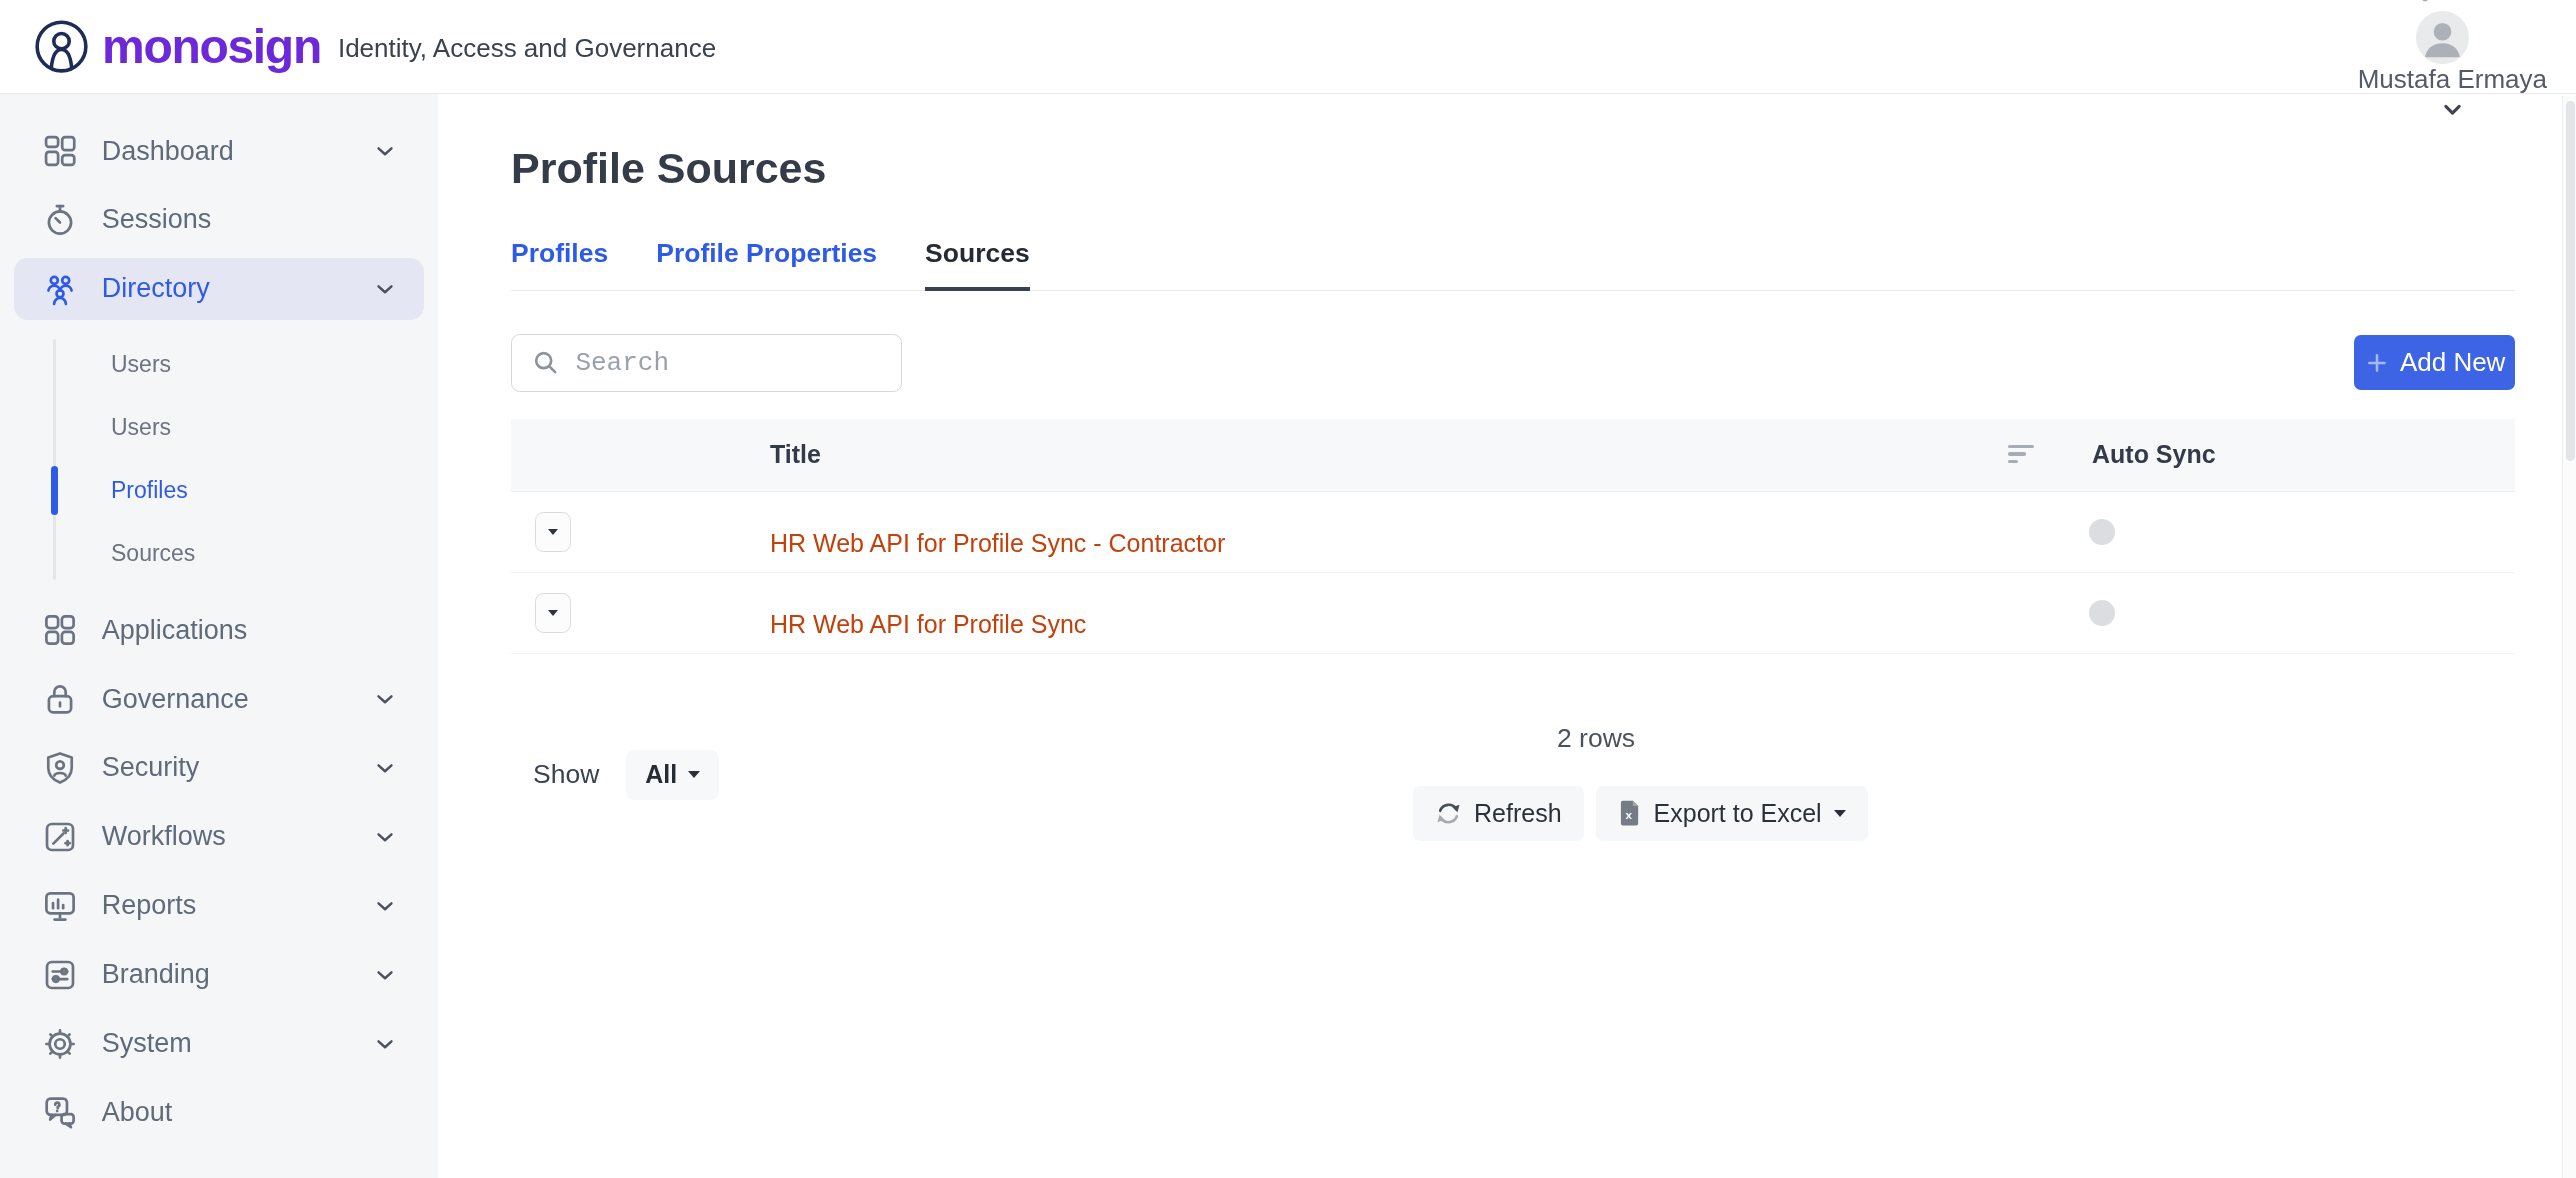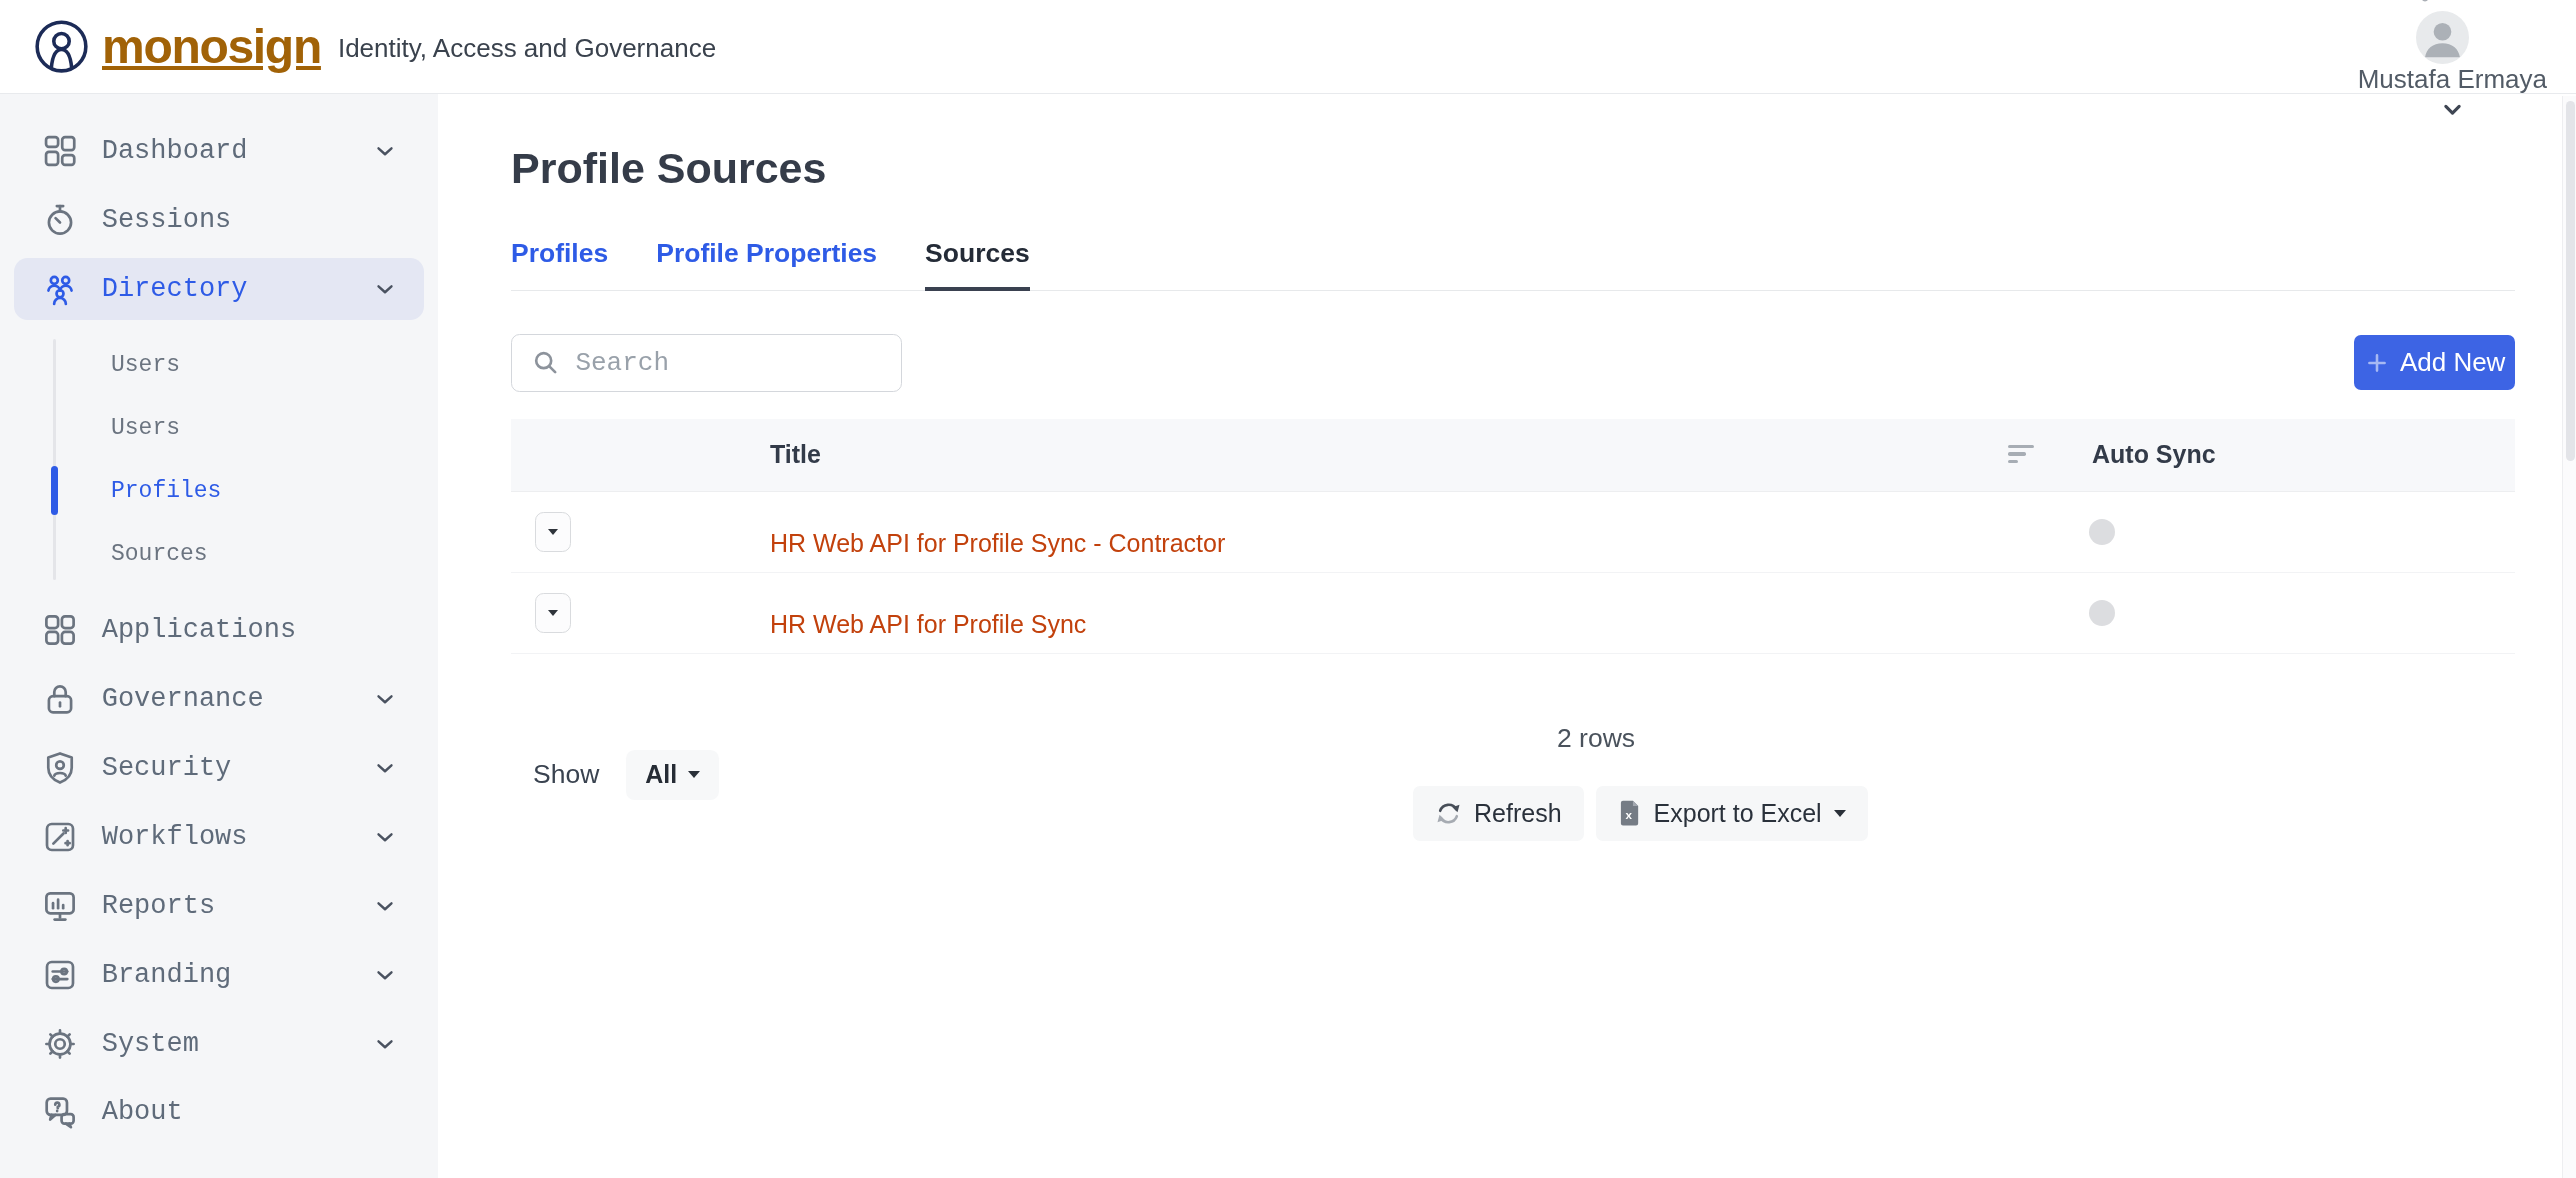--- a/index.html
+++ b/index.html
@@ -1,33 +1,33 @@
 <!DOCTYPE html>
 <html style="font-size:13.7px"><head>
 <meta charset="utf-8">
 <style>
   * { margin:0; padding:0; box-sizing:border-box; }
   html,body { width:2576px; height:1178px; background:#fff; font-family:"Liberation Sans", sans-serif; overflow:hidden; }
 
   
   .topbar { height:94px; background:#fff; border-bottom:1.7px solid #E8EAED; display:flex; align-items:center; padding-left:33px; position:relative; z-index:5; }
   .logo-wrap { display:flex; align-items:center; }
-  .brand-word { font-size:48px; font-weight:700; color:#a16207; letter-spacing:-1.3px; margin-left:12px;text-decoration:underline; }
+  .brand-word { font-size:48px; font-weight:700; color:#6d28d9; letter-spacing:-1.3px; margin-left:12px; }
   .tagline { font-size:26px; color:#3A424D; margin-left:17px; margin-top:3.4px; }
   .topbar-right { margin-left:auto; display:flex; align-items:center; padding-right:29px;flex-direction:column; }
   .bell { margin-right:36px; }
   .avatar { width:53px; height:53px; }
   .user-name { font-size:26px; color:#525B66; margin-left:19px; }
   .topbar-chevron { margin-left:19px; display:flex; }
 
   
   .layout { display:flex; height:1084px; }
 
   
-  .sidebar { width:438px; background:#F5F6F8; padding-top:26px; flex-shrink:0;font-family:Liberation Mono, monospace; }
+  .sidebar { width:438px; background:#F5F6F8; padding-top:26px; flex-shrink:0; }
   .nav-item { height:62px; margin:0 13.7px 6.9px 13.7px; display:flex; align-items:center; padding-left:27px; padding-right:26px; border-radius:13.7px; cursor:pointer; }
   .nav-item .nav-icon { width:39px; height:39px; flex-shrink:0; display:flex; align-items:center; justify-content:center; }
   .nav-item .nav-label { font-size:27px; color:#5F6B7A; margin-left:22px; }
   .nav-item .nav-chev { margin-left:auto; display:flex; }
   .nav-item.active { background:#E4E7F3; }
   .nav-item.active .nav-label { color:#2E5BE6; }
   svg.icon-stroke { stroke:#6B7480; fill:none; stroke-width:1.7; stroke-linecap:round; stroke-linejoin:round; }
   .nav-item.active svg.icon-stroke { stroke:#2E5BE6; }
 
   .submenu { position:relative; margin:13.7px 0 13.7px 0; }

